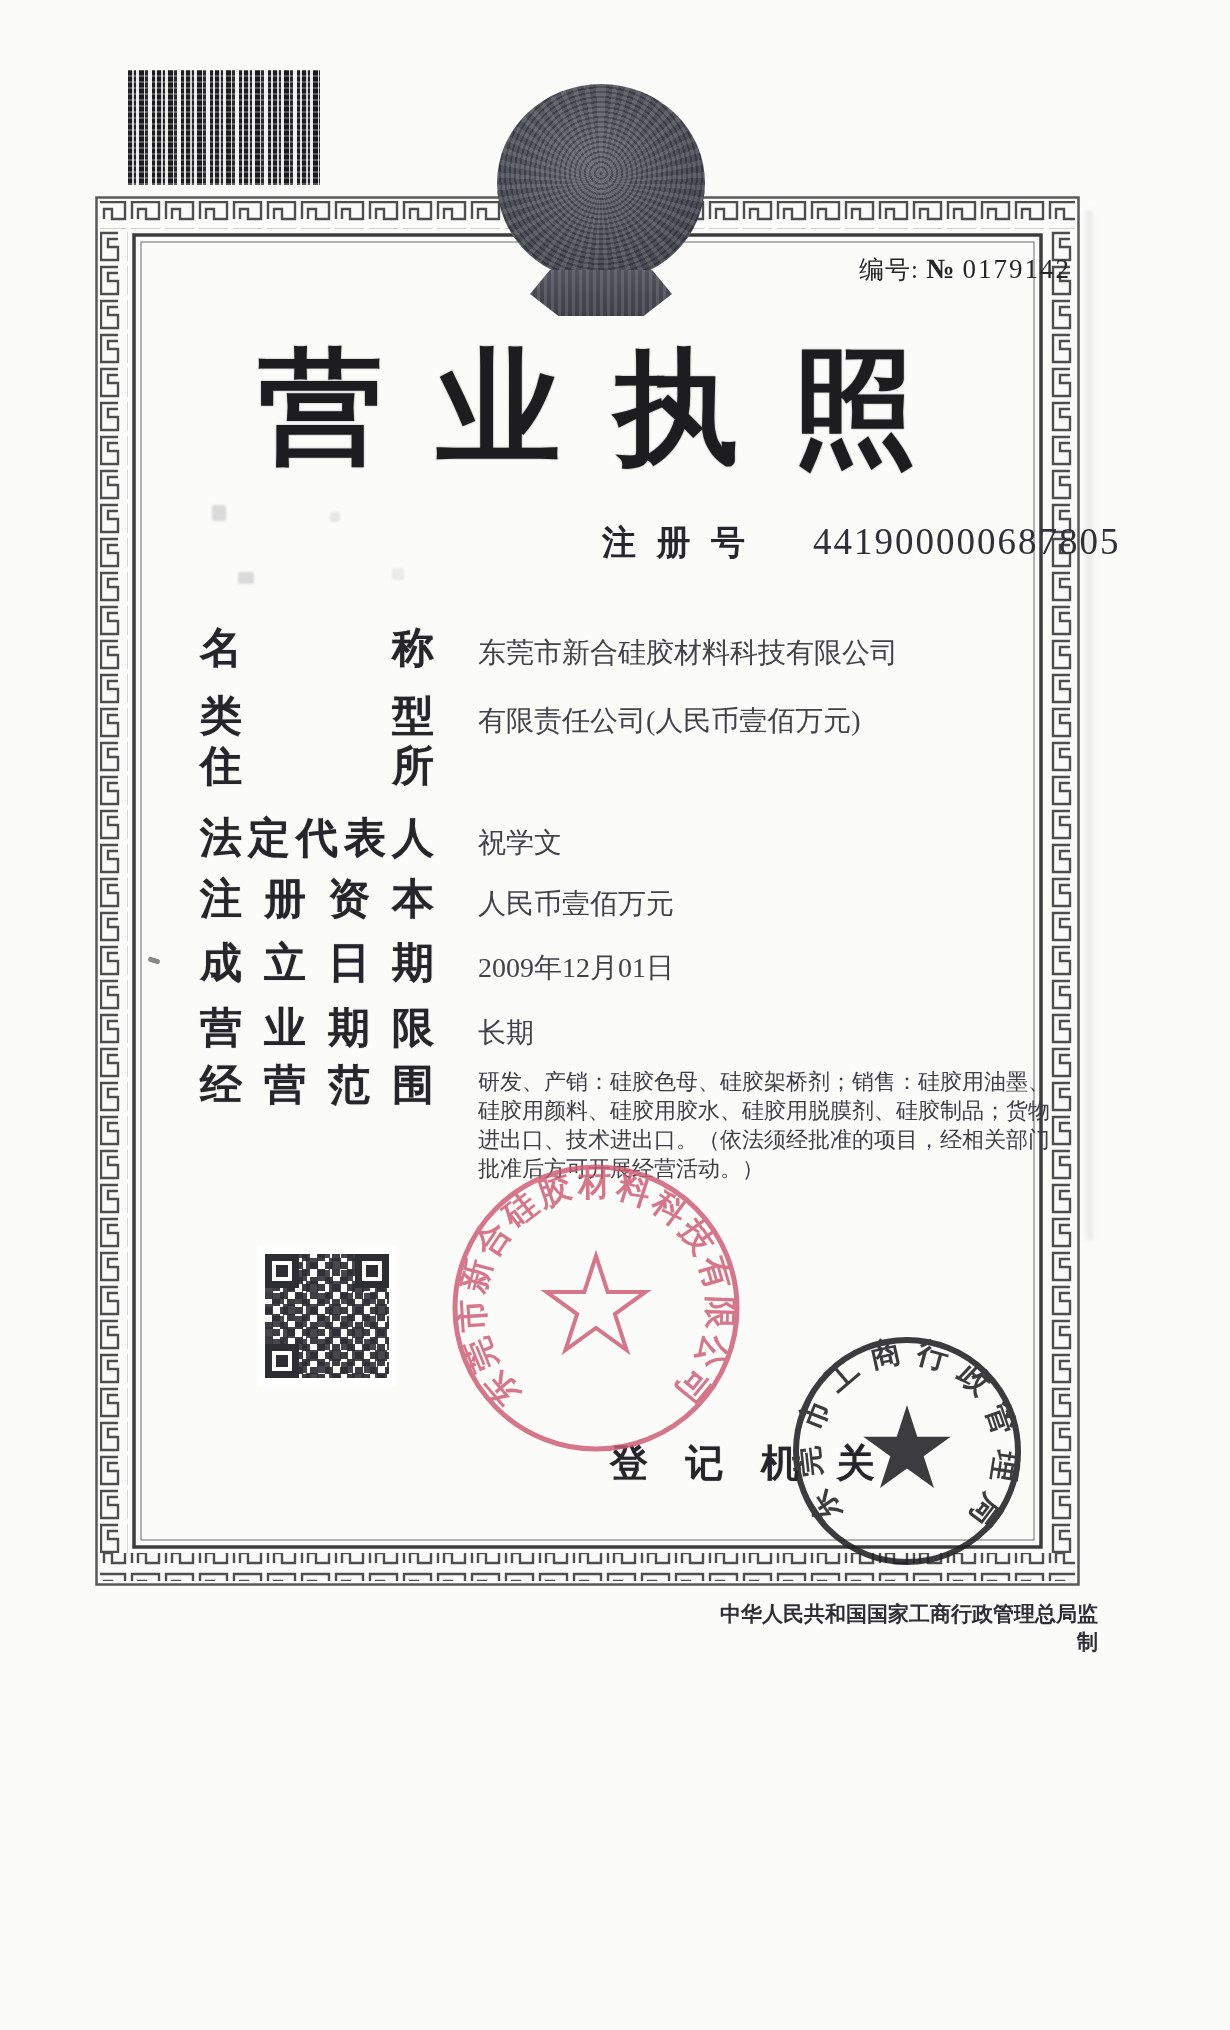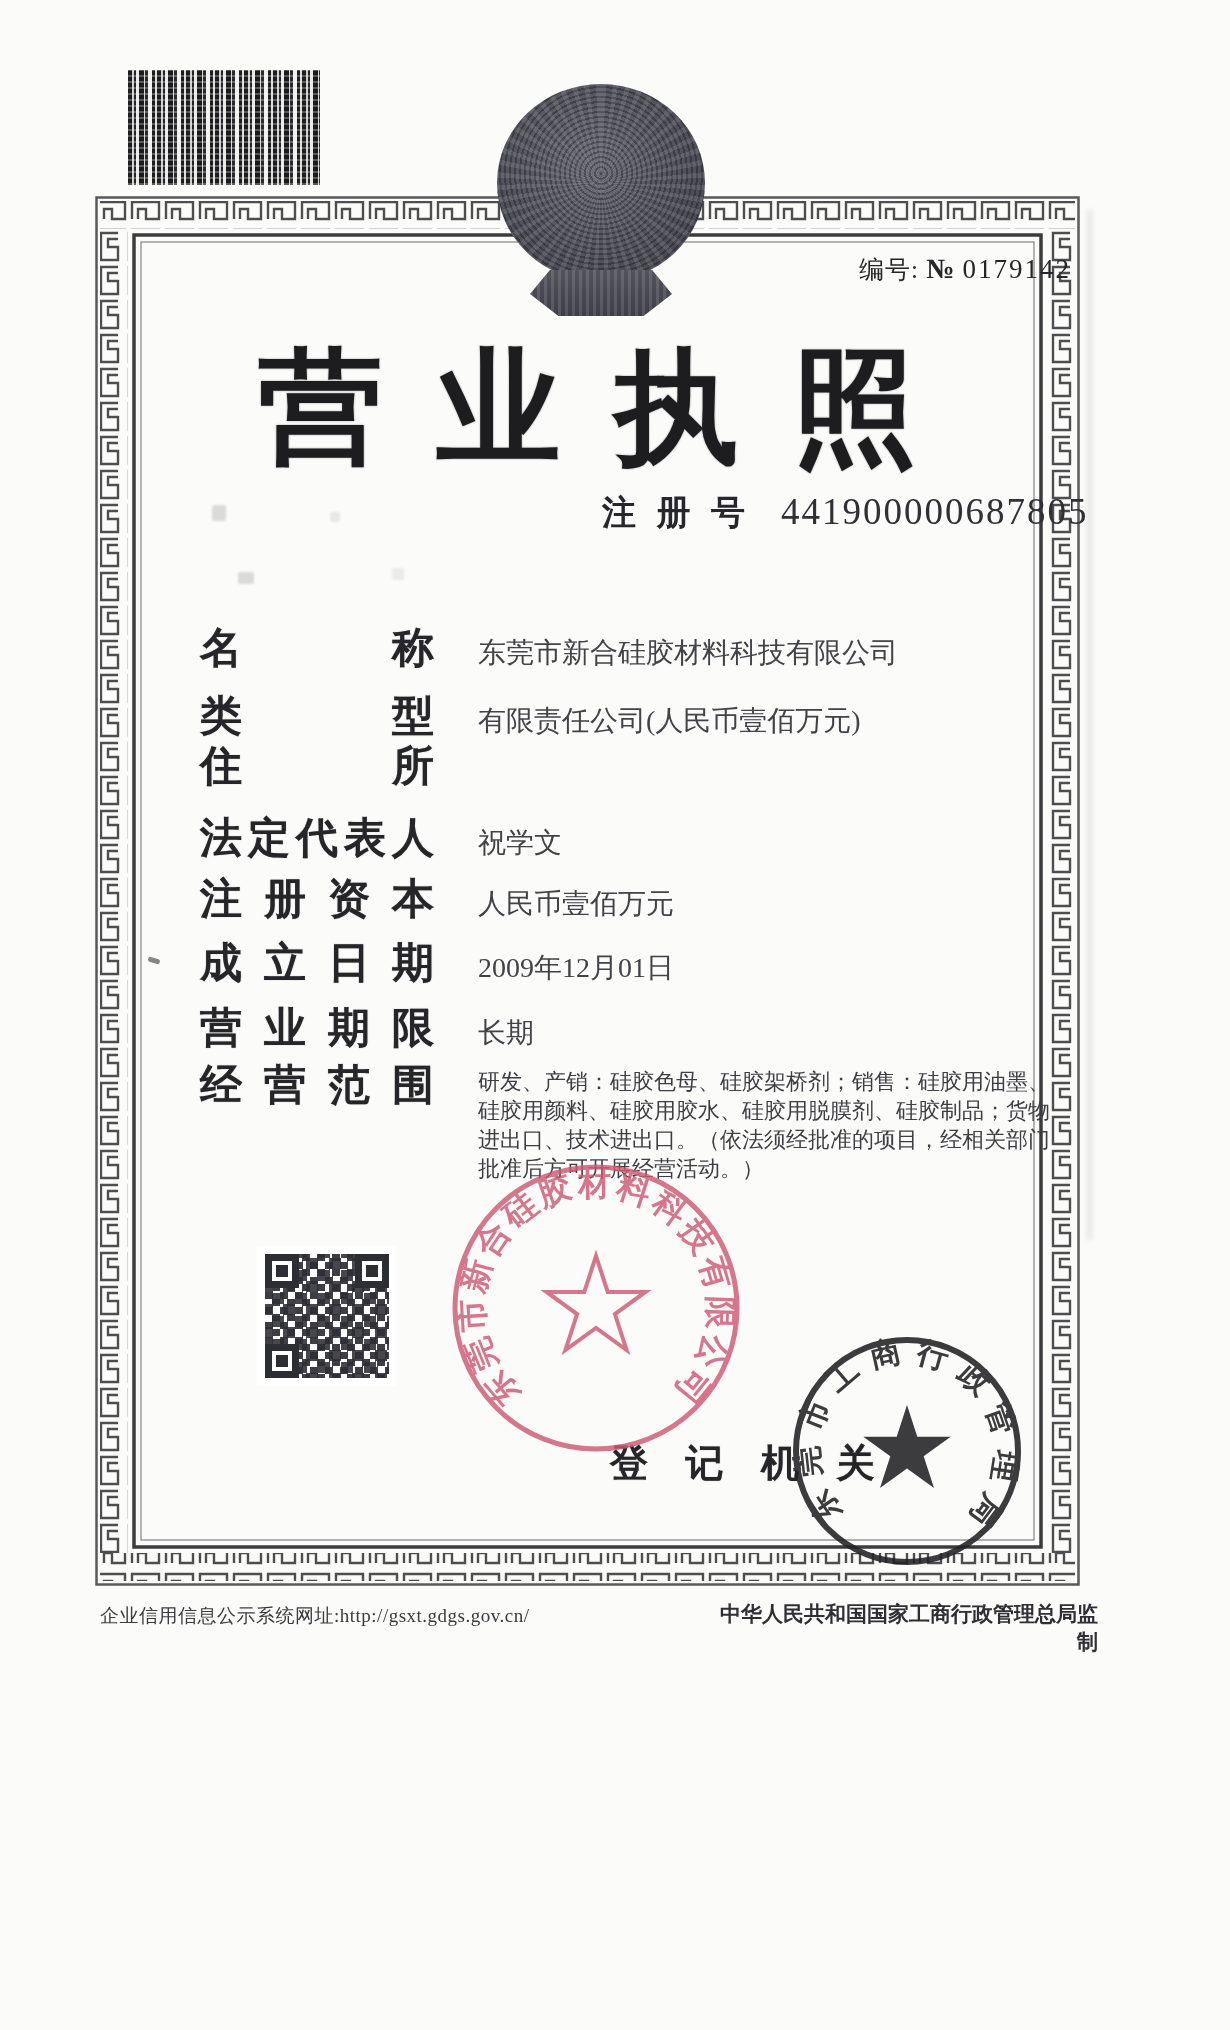--- a/index.html
+++ b/index.html
@@ -50,23 +50,23 @@
   .serial { position:absolute; left:843px; top:253px; z-index:4; font-size:25px; letter-spacing:1px;
     color:#26262a; white-space:nowrap;margin-left:16px; }
   .serial .no-sign { font-weight:bold; font-size:28px; }
   .serial .serial-num { font-size:27px; letter-spacing:2px; }
   .doc-title {
     position:absolute; left:95px; top:326px; width:985px; z-index:4;
     font-size:124px; font-weight:bold; color:#1d1d20; text-align:center;
     letter-spacing:54px; text-indent:54px; white-space:nowrap;
     text-shadow:0 0 2px rgba(30,30,30,.45);
   }
-  .regno-row { position:absolute; left:602px; top:490px; z-index:4; display:flex; align-items:baseline; gap:30px; white-space:nowrap; }
+  .regno-row { position:absolute; left:602px; top:520px; z-index:4; display:flex; align-items:baseline; gap:14px; white-space:nowrap; }
   .regno-label { font-size:34px; font-weight:bold; color:#26262c; letter-spacing:6px; }
-  .regno-value { font-size:37px; color:#303036; letter-spacing:2px; }
+  .regno-value { font-size:37px; color:#303036; letter-spacing:2px;margin-left:48px; }
   
   .field-row { position:absolute; left:200px; z-index:4; display:flex; align-items:flex-start; }
   .field-label { width:234px; display:flex; justify-content:space-between;
     font-size:42px; font-weight:bold; color:#26262a; line-height:1.05; flex:none;
     text-shadow:0 0 1px rgba(30,30,30,.5); }
   .field-value { margin-left:44px; font-size:28px; color:#424248; padding-top:9px; line-height:1.25;
     white-space:nowrap; }
   .row-1 { top:626px; } .row-2 { top:694px; } .row-3 { top:744px; } .row-4 { top:816px; }
   .row-5 { top:877px; } .row-6 { top:941px; } .row-7 { top:1006px; } .row-8 { top:1063px; }
   .row-8 .field-value { font-size:22px; line-height:1.32; white-space:normal; width:575px; padding-top:4px; color:#3d3d44; }
@@ -234,16 +234,15 @@
     <circle cx="119" cy="119" r="111" fill="none" stroke="#222226" stroke-width="6"></circle>
     <path d="M119,119 m0,-46 l10.3,31.7 l33.4,0 l-27,19.6 l10.3,31.8 l-27,-19.6 l-27,19.6 l10.3,-31.8 l-27,-19.6 l33.4,0 z" fill="#222226" stroke="none"></path>
     <g transform="rotate(-44 119 119)">
       <path id="authorityArc" d="M119,119 m-89,0 a89,89 0 1,1 178,0 a89,89 0 1,1 -178,0" fill="none"></path>
       <text font-size="31" font-weight="bold" fill="#222226" font-family="'Liberation Serif','DejaVu Serif',serif">
         <textPath href="#authorityArc" textLength="420">东莞市工商行政管理局</textPath>
       </text>
     </g>
   </svg>
 
-  <div class="footer-left">企业信用信息公示系统网址:http://gsxt.gdgs.gov.cn/</div>
   <div class="footer-right">中华人民共和国国家工商行政管理总局监制</div>
 
 </div>
 
 </body></html>

